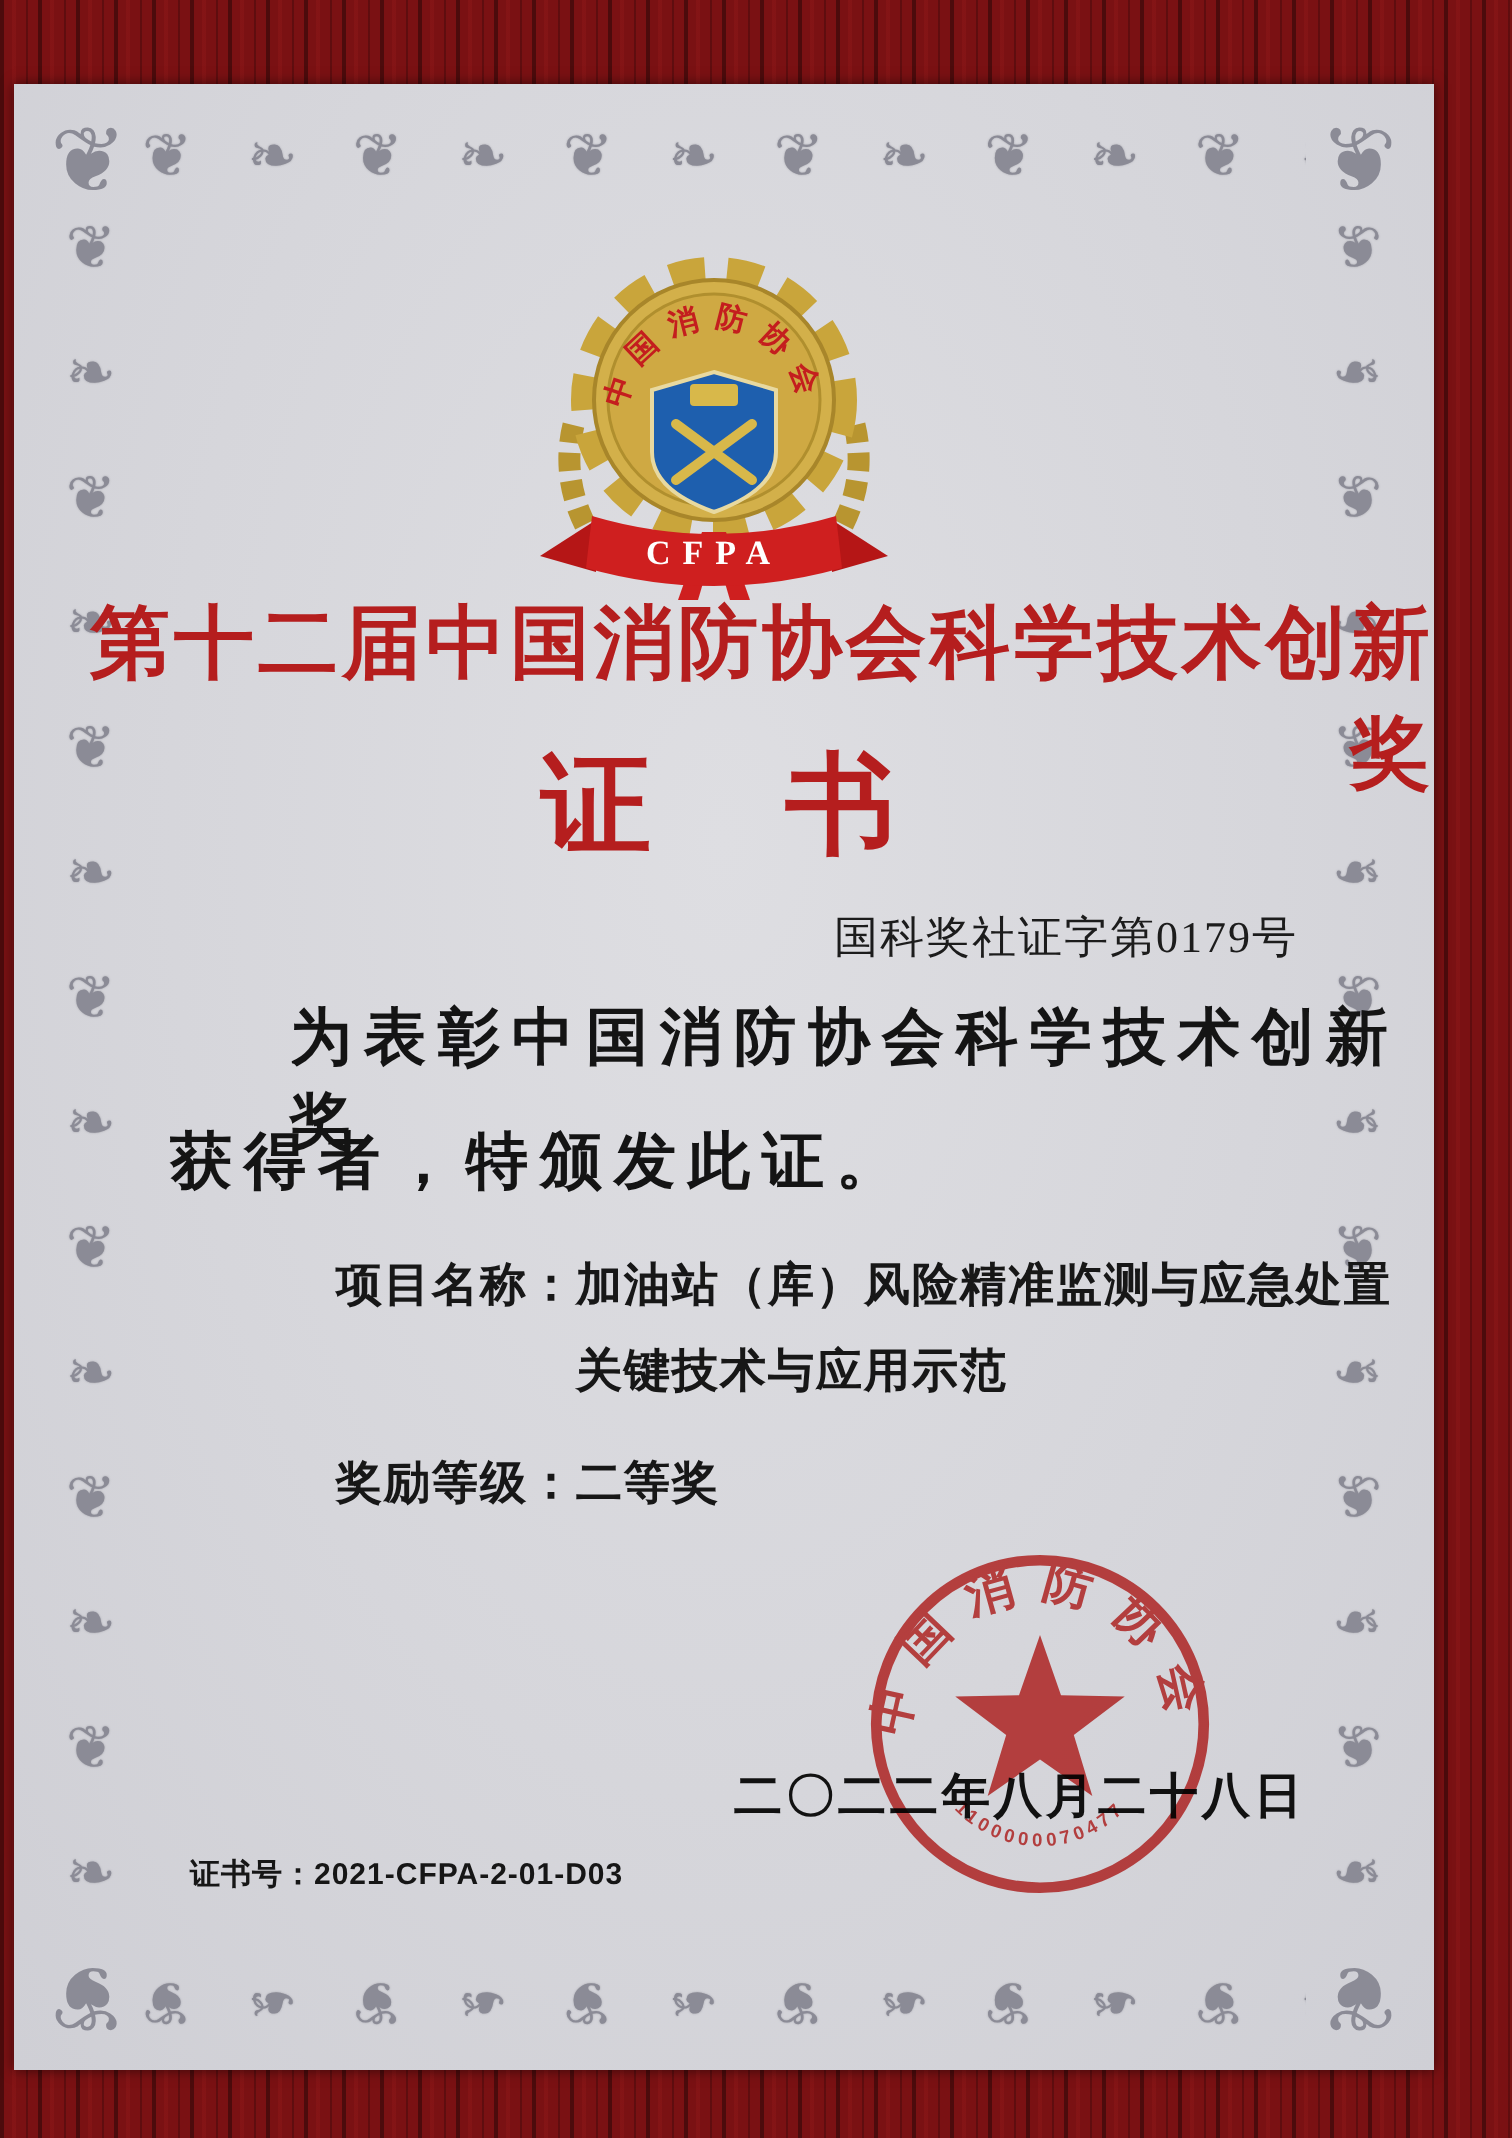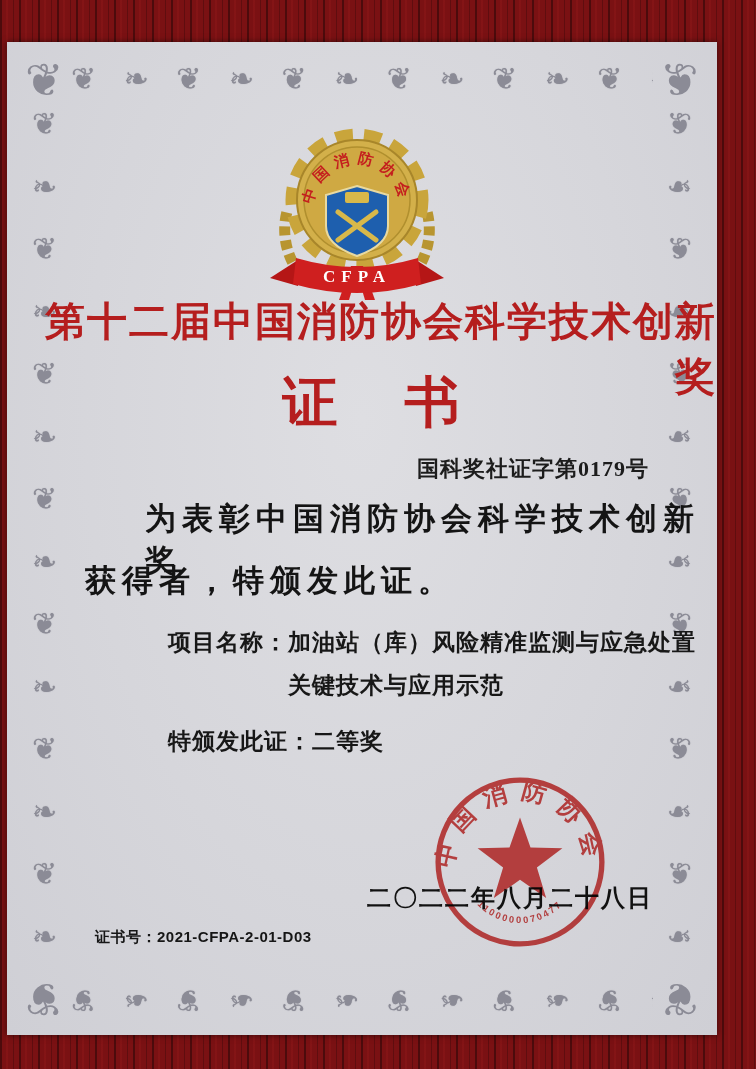--- a/index.html
+++ b/index.html
@@ -40,25 +40,25 @@
   .content{position:absolute;inset:0;}
 
   .emblem{position:absolute;left:235px;top:84px;}
 
   .award-title{
     position:absolute;top:252px;left:0;width:100%;text-align:right;
     font-size:40px;font-weight:bold;color:#b51e1e;letter-spacing:2px;
   }
   .doc-title{
     position:absolute;top:324px;left:0;width:100%;text-align:center;
-    font-size:55px;font-weight:bold;color:#b51e1e;letter-spacing:6px;padding-left:12px;
+    font-size:55px;font-weight:bold;color:#b51e1e;letter-spacing:6px;
   }
   .serial{
     position:absolute;top:412px;left:0;right:68px;text-align:right;
-    font-size:22px;font-weight:bold;color:#1c1c1c;letter-spacing:1px;
+    font-size:22px;font-weight:normal;color:#1c1c1c;letter-spacing:1px;
   }
   .body-line{position:absolute;font-size:31px;font-weight:600;color:#141414;letter-spacing:6px;}
   .body-line1{top:456px;left:138px;}
   .body-line2{top:518px;left:78px;}
 
   .fields{position:absolute;top:584px;left:143px;font-family:"Liberation Sans", sans-serif;}
   .field-row{font-size:23px;font-weight:bold;color:#171717;letter-spacing:1px;line-height:32px;}
   .field-label{display:inline-block;margin-left:18px;}
   .indent2{margin-left:138px;margin-top:11px;}
   .gap1{margin-top:24px;}
@@ -130,21 +130,21 @@
 
       <div class="body-line body-line1">为表彰中国消防协会科学技术创新奖</div>
       <div class="body-line body-line2">获得者，特颁发此证。</div>
 
       <div class="fields">
         <div class="field-row">
           <span class="field-label">项目名称：</span><span>加油站（库）风险精准监测与应急处置</span>
         </div>
         <div class="field-row indent2">关键技术与应用示范</div>
         <div class="field-row gap1">
-          <span class="field-label">特颁发此证：</span><span>二等奖</span>
+          <span class="field-label">奖励等级：</span><span>二等奖</span>
         </div>
       </div>
 
       <div class="date-line">二〇二二年八月二十八日</div>
 
       <svg class="seal" width="178" height="178" viewBox="0 0 200 200">
         <defs>
           <path id="seal-arc" d="M 30 128 A 74 74 0 1 1 170 128" fill="none"></path>
           <path id="seal-code-arc" d="M 52 148 A 66 66 0 0 0 148 148" fill="none"></path>
         </defs>

